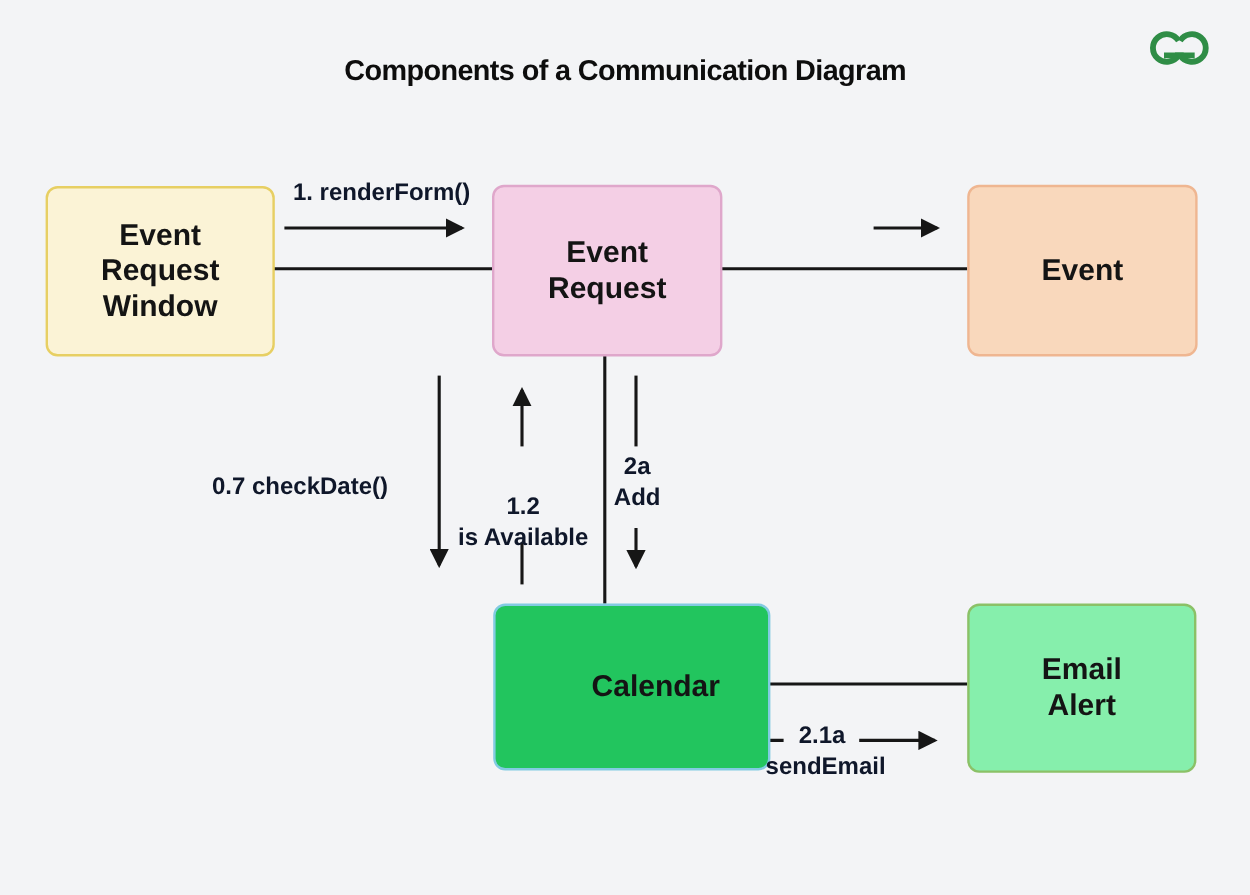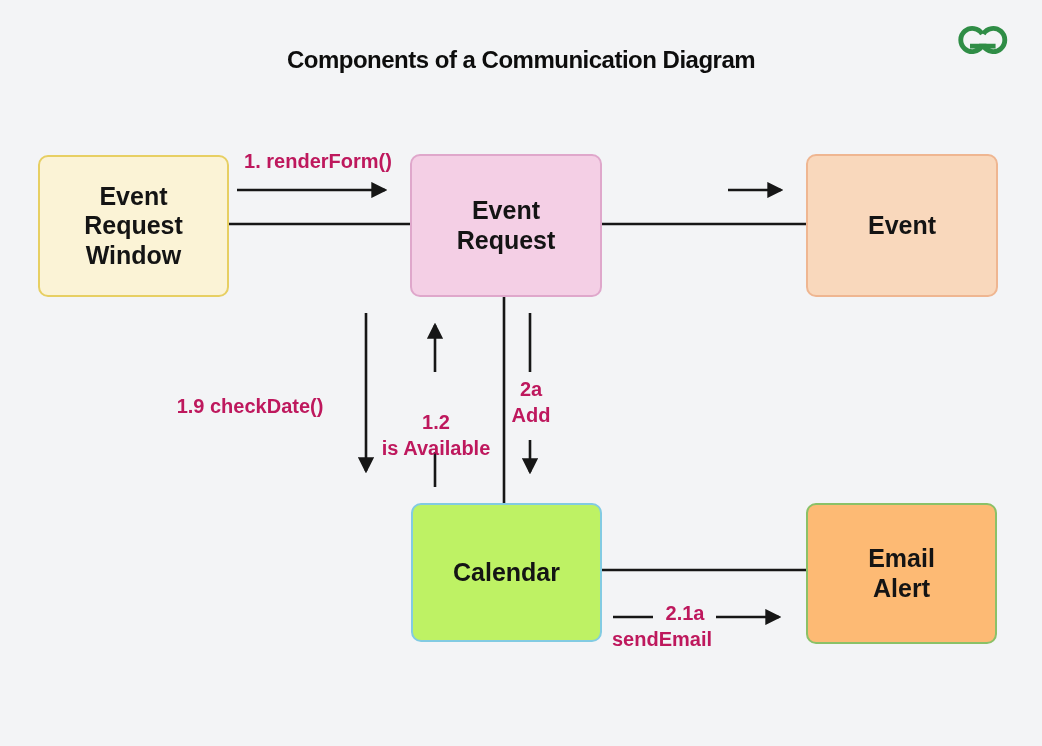--- a/index.html
+++ b/index.html
@@ -11,29 +11,29 @@
   .logo{position:absolute;left:956px;top:22px;width:56px;height:36px;}
   .wires{position:absolute;left:0;top:0;width:1042px;height:746px;pointer-events:none;}
   .node{position:absolute;border:2px solid;border-radius:10px;
         display:flex;align-items:center;justify-content:center;text-align:center;
         font-size:25px;font-weight:bold;line-height:1.18;white-space:pre-line;}
   .n-erw{left:38px;top:155px;width:187px;height:138px;}
   .n-er {left:410px;top:154px;width:188px;height:139px;}
   .n-ev {left:806px;top:154px;width:188px;height:139px;}
   .n-cal{left:411px;top:503px;width:187px;height:135px;}
   .n-ea {left:806px;top:503px;width:187px;height:137px;}
-  .msg{position:absolute;font-size:20px;font-weight:bold;color:#be185d;
+  .msg{position:absolute;font-size:20px;font-weight:bold;color:#0f172a;
        text-align:center;white-space:pre-line;line-height:1.32;}
   .m-renderform{left:210px;top:148px;width:216px;}
   .m-newevent{left:600px;top:153px;width:140px;}
   .m-checkdate{left:144px;top:393px;width:212px;}
   .m-isavailable{left:360px;top:394px;width:152px;margin-top:15px;}
   .m-add{left:498px;top:376px;width:66px;}
   .m-21a{left:655px;top:600px;width:60px;}
-  .m-sendemail{left:594px;top:626px;width:136px;}
+  .m-sendemail{left:620px;top:626px;width:136px;}
 </style>
 </head>
 <body style="background: rgb(243, 244, 246);">
 
 <div class="stage">
 
   <div class="title">Components of a Communication Diagram</div>
 
   <div class="logo">
     <svg viewBox="8 4 92 48" width="56" height="36" fill="none" stroke-width="8">
@@ -69,29 +69,29 @@
 
   <div class="node n-erw" style="background: rgb(251, 243, 214); border-color: rgb(231, 207, 99);">Event
 Request
 Window</div>
 
   <div class="node n-er" style="background: rgb(244, 207, 229); border-color: rgb(223, 167, 203);">Event
 Request</div>
 
   <div class="node n-ev" style="background: rgb(249, 216, 188); border-color: rgb(239, 182, 145);">Event</div>
 
-  <div class="node n-cal" style="background: #bef264; border-color: rgb(130, 203, 226);">Calendar</div>
+  <div class="node n-cal" style="background: #22c55e; border-color: rgb(130, 203, 226); padding-left: 40px;">Calendar</div>
 
-  <div class="node n-ea" style="background: #fdba74; border-color: rgb(139, 193, 103);">Email
+  <div class="node n-ea" style="background: #86efac; border-color: rgb(139, 193, 103);">Email
 Alert</div>
 
   <div class="msg m-renderform">1. renderForm()</div>
 
 
-  <div class="msg m-checkdate">1.9 checkDate()</div>
+  <div class="msg m-checkdate">0.7 checkDate()</div>
 
   <div class="msg m-isavailable">1.2
 is Available</div>
 
   <div class="msg m-add">2a
 Add</div>
 
   <div class="msg m-21a">2.1a</div>
 
   <div class="msg m-sendemail">sendEmail</div>

